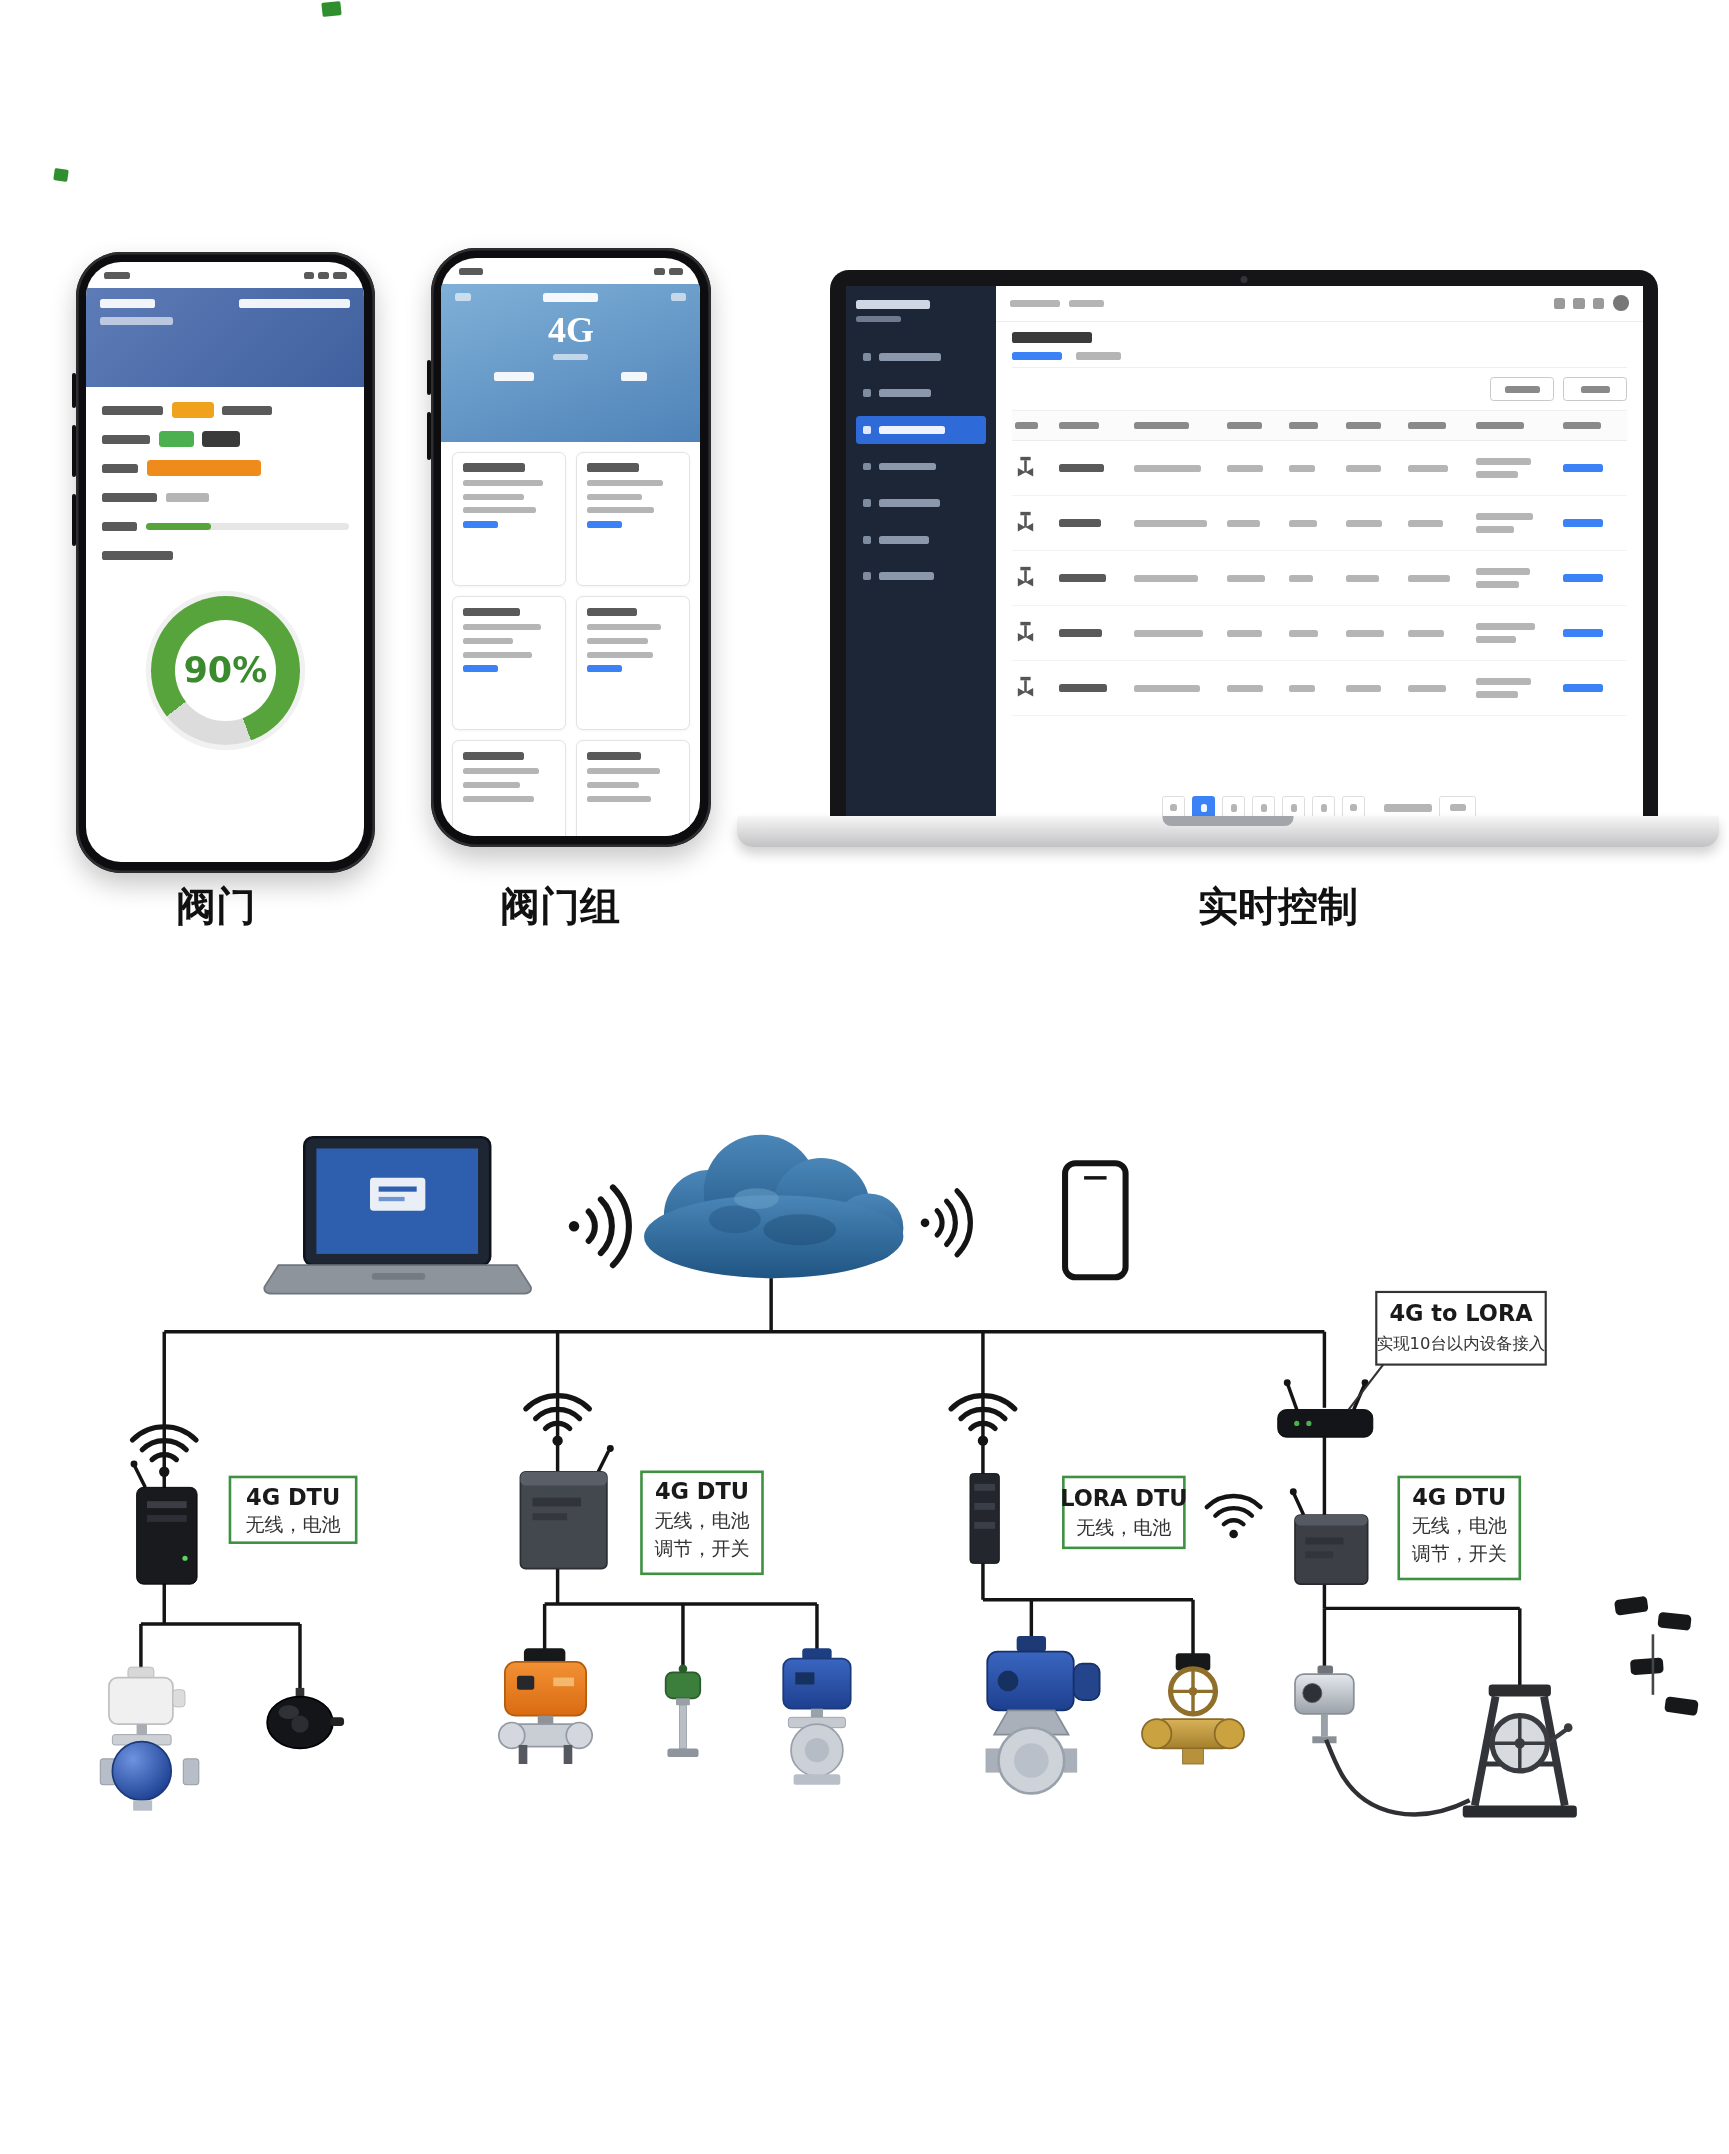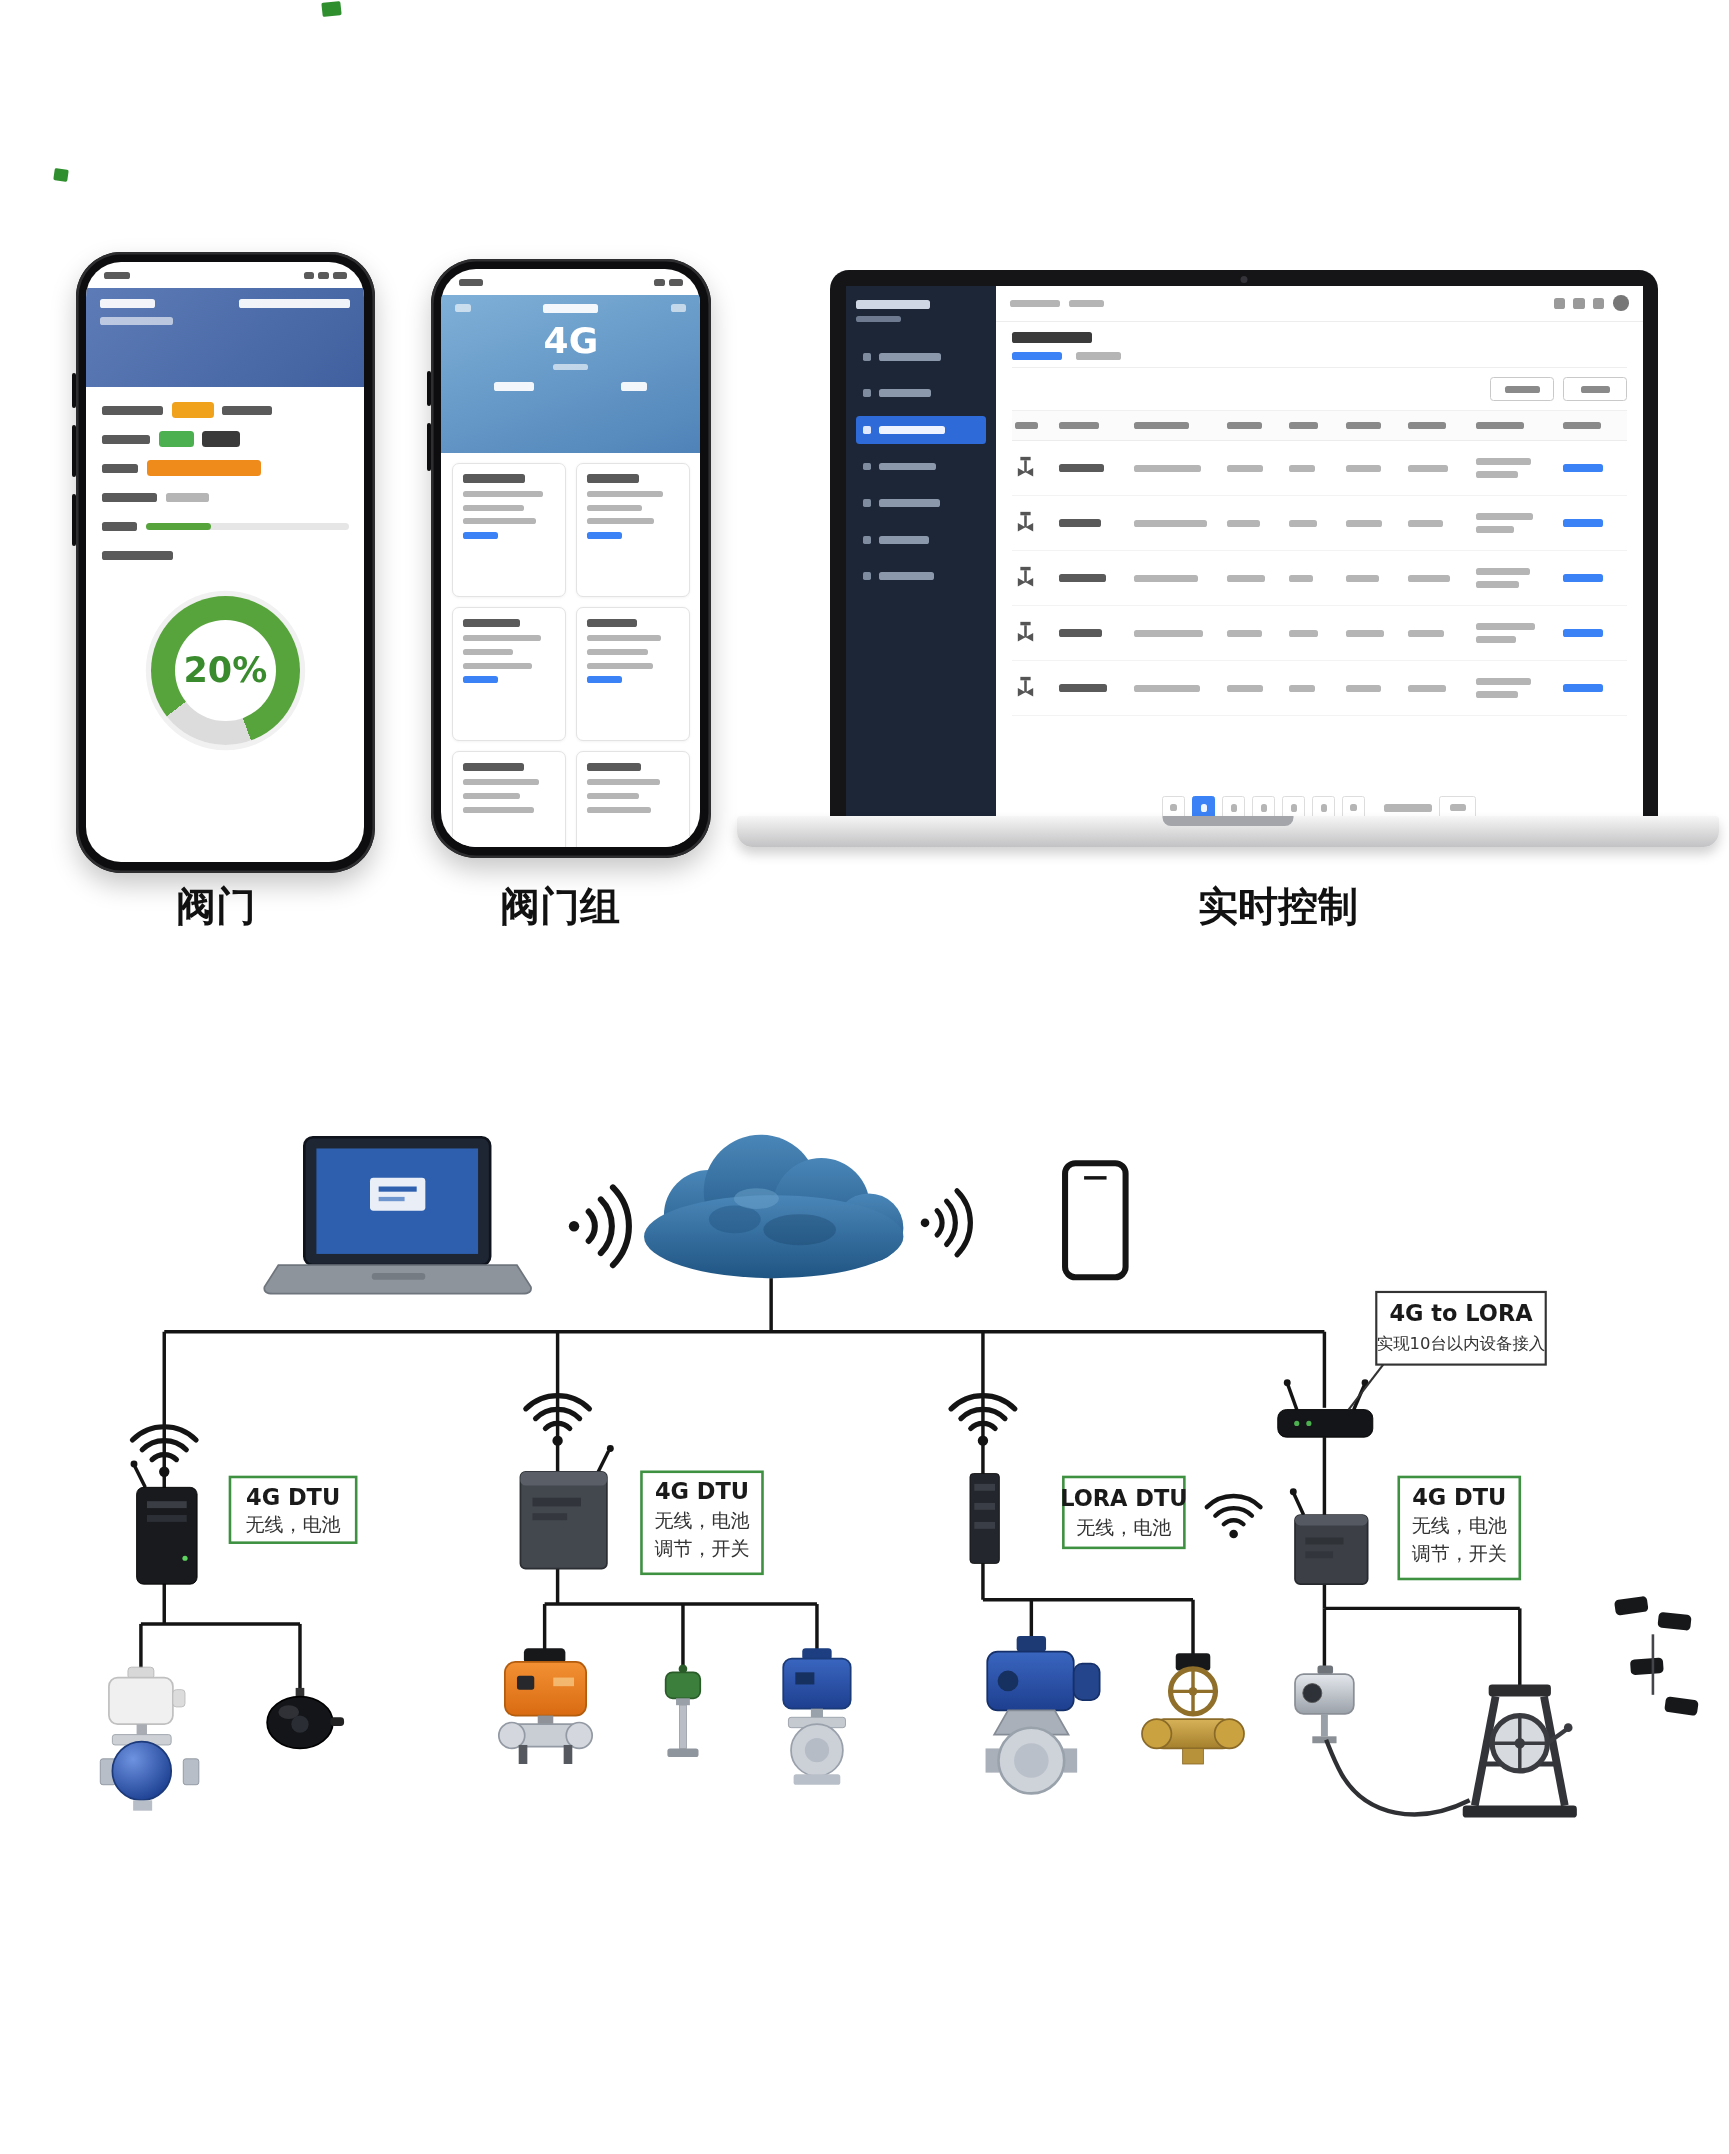--- a/index.html
+++ b/index.html
@@ -22,21 +22,21 @@
 
   
   .phone{position:absolute;background:#0d0d0f;border-radius:45px;padding:10.4px;
          box-shadow:0 12px 26px rgba(0,0,0,.22), inset 0 0 0 2.6px #2e2e31;}
   .phone .side-btn{position:absolute;width:4.3px;background:#0d0d0f;border-radius:2.6px;left:-4.3px;}
   .screen{width:100%;height:100%;background:#fff;border-radius:35px;overflow:hidden;position:relative;}
   .statusbar{height:26px;display:flex;justify-content:space-between;align-items:center;padding:0 17.3px;}
   .statusbar .grp{display:flex;gap:4.3px;align-items:center;}
 
   #phone1{left:76px;top:252px;width:278px;height:600px;}
-  #phone2{left:431px;top:259px;width:259px;height:578px;}
+  #phone2{left:431px;top:248px;width:259px;height:578px;font-family:Liberation Serif, serif;}
 
   .p1-header{height:78px;background:linear-gradient(135deg,#5d7cb7,#3f5f9e);
              padding:10.4px 14px;display:flex;flex-direction:column;gap:8.6px;}
   .p1-body{padding:8.6px 15.6px 0;}
   .p1-body .row{height:29px;}
   .badge{height:15.6px;border-radius:3.5px;display:inline-block;}
   .badge.orange{background:#f0a21c;}
   .badge.green{background:#4caf50;}
   .badge.dark{background:#3a3a3a;}
   .badge.longorange{background:#ef8b1b;}
@@ -159,21 +159,21 @@
           <span class="ptrack">
               <span class="pfill"></span>
             </span>
         </div>
         <div class="row">
           <span class="sk" style="width:71px;height:9.5px;"></span>
         </div>
       </div>
       <div class="donut-wrap">
         <div class="donut"></div>
-        <div class="donut-hole">20%</div>
+        <div class="donut-hole">90%</div>
       </div>
     </div>
   </div>
 
   <div class="phone" id="phone2">
     <div class="side-btn" style="top:112px;height:35px;"></div>
     <div class="side-btn" style="top:164px;height:48px;"></div>
     <div class="screen">
       <div class="statusbar">
         <span class="sk" style="width:24px;height:7px;"></span>

